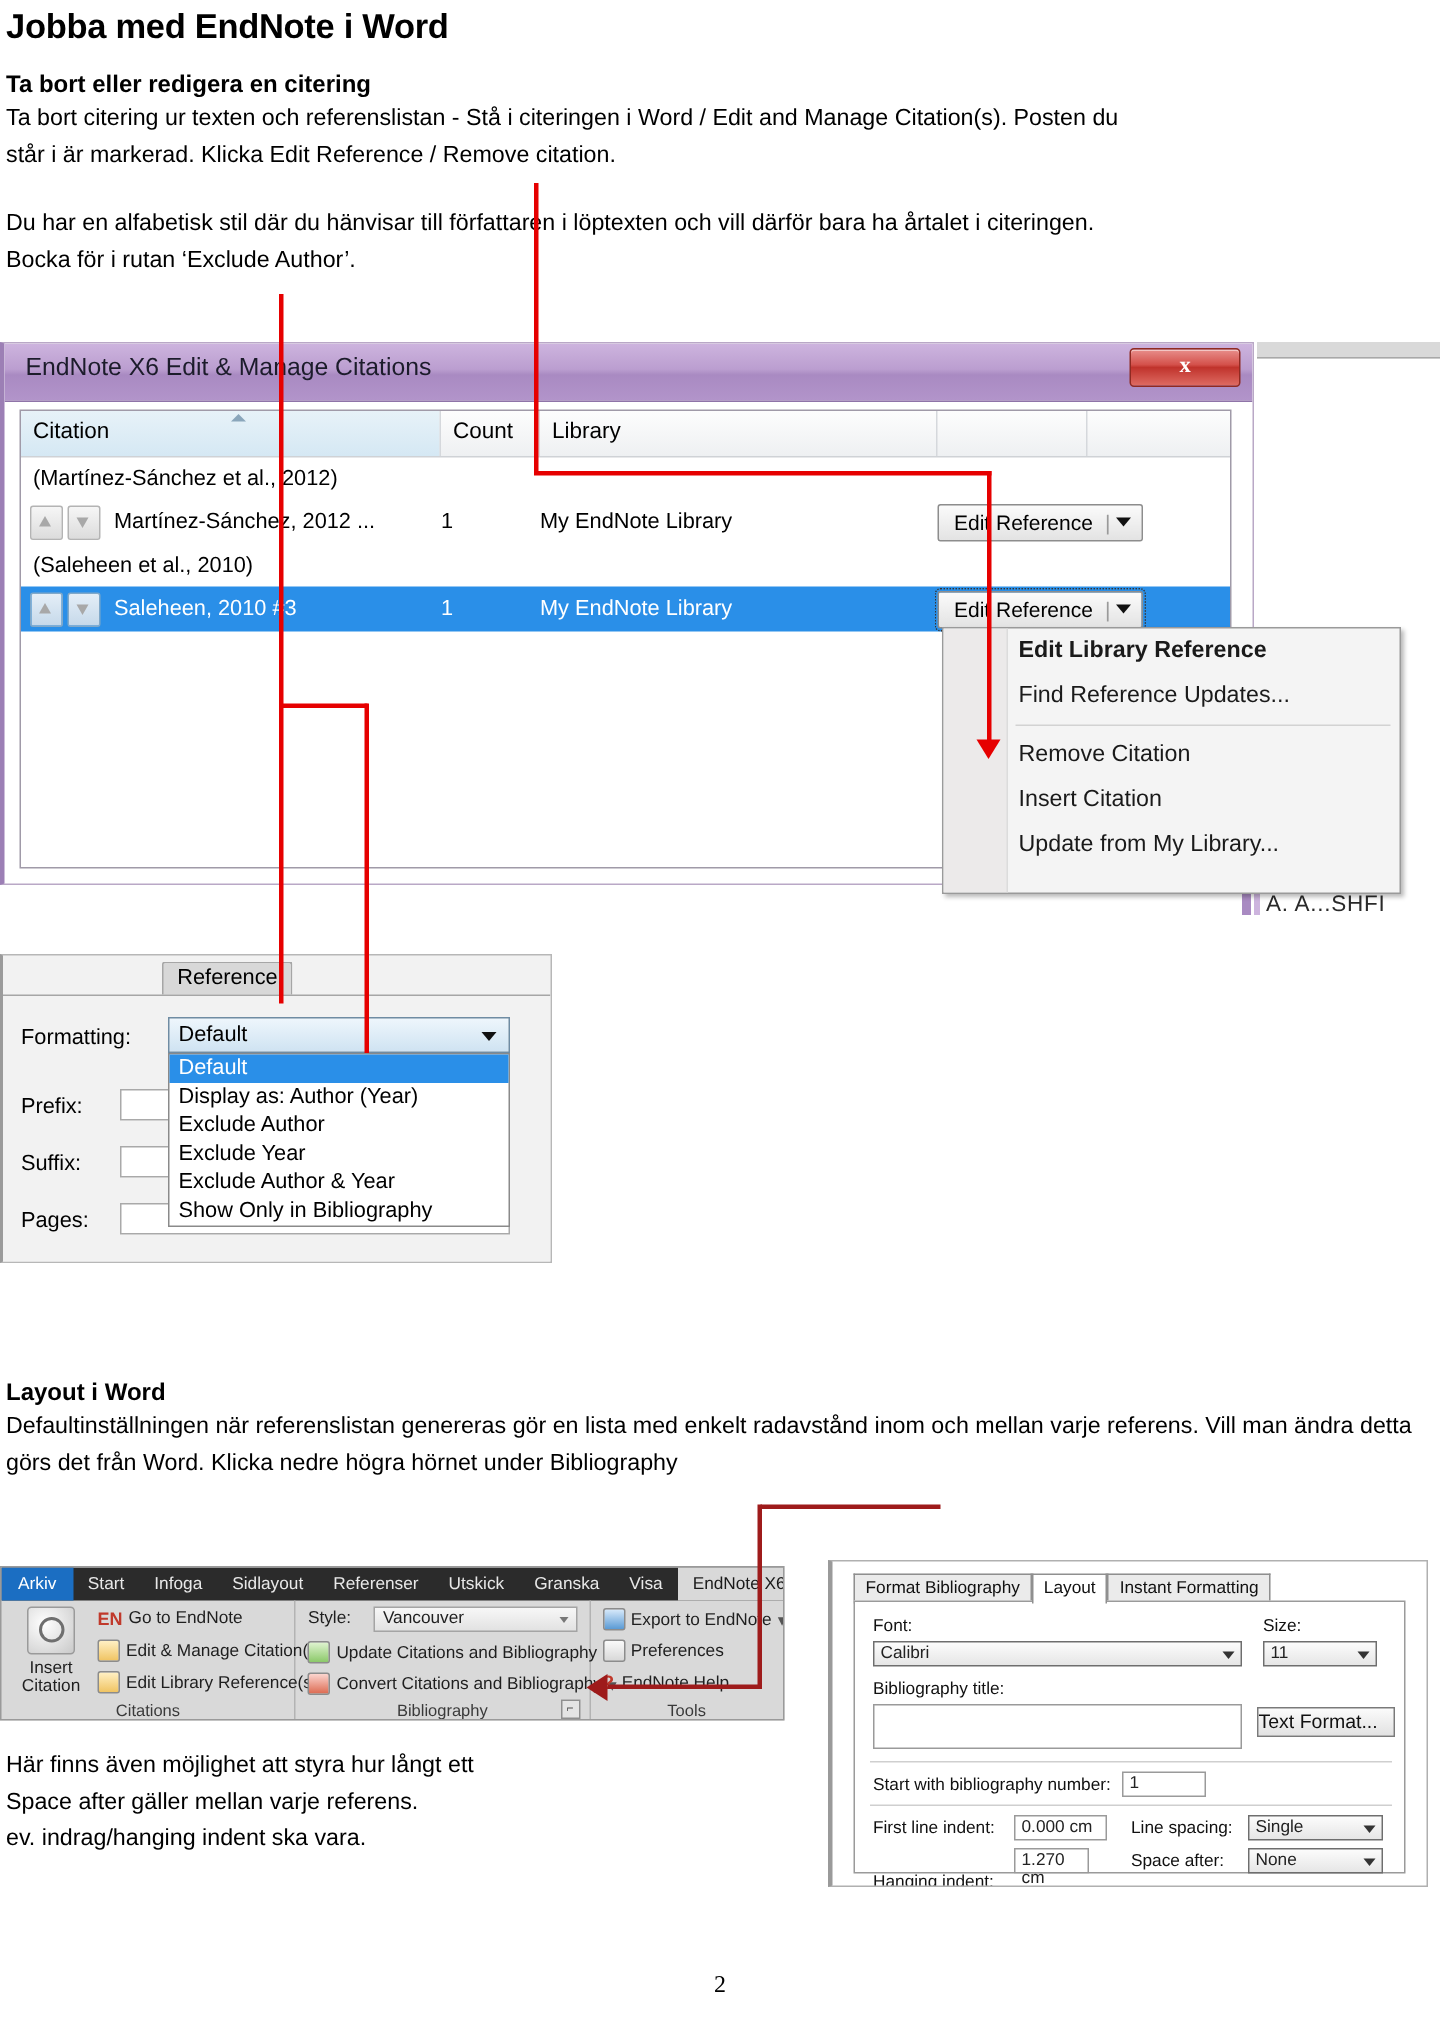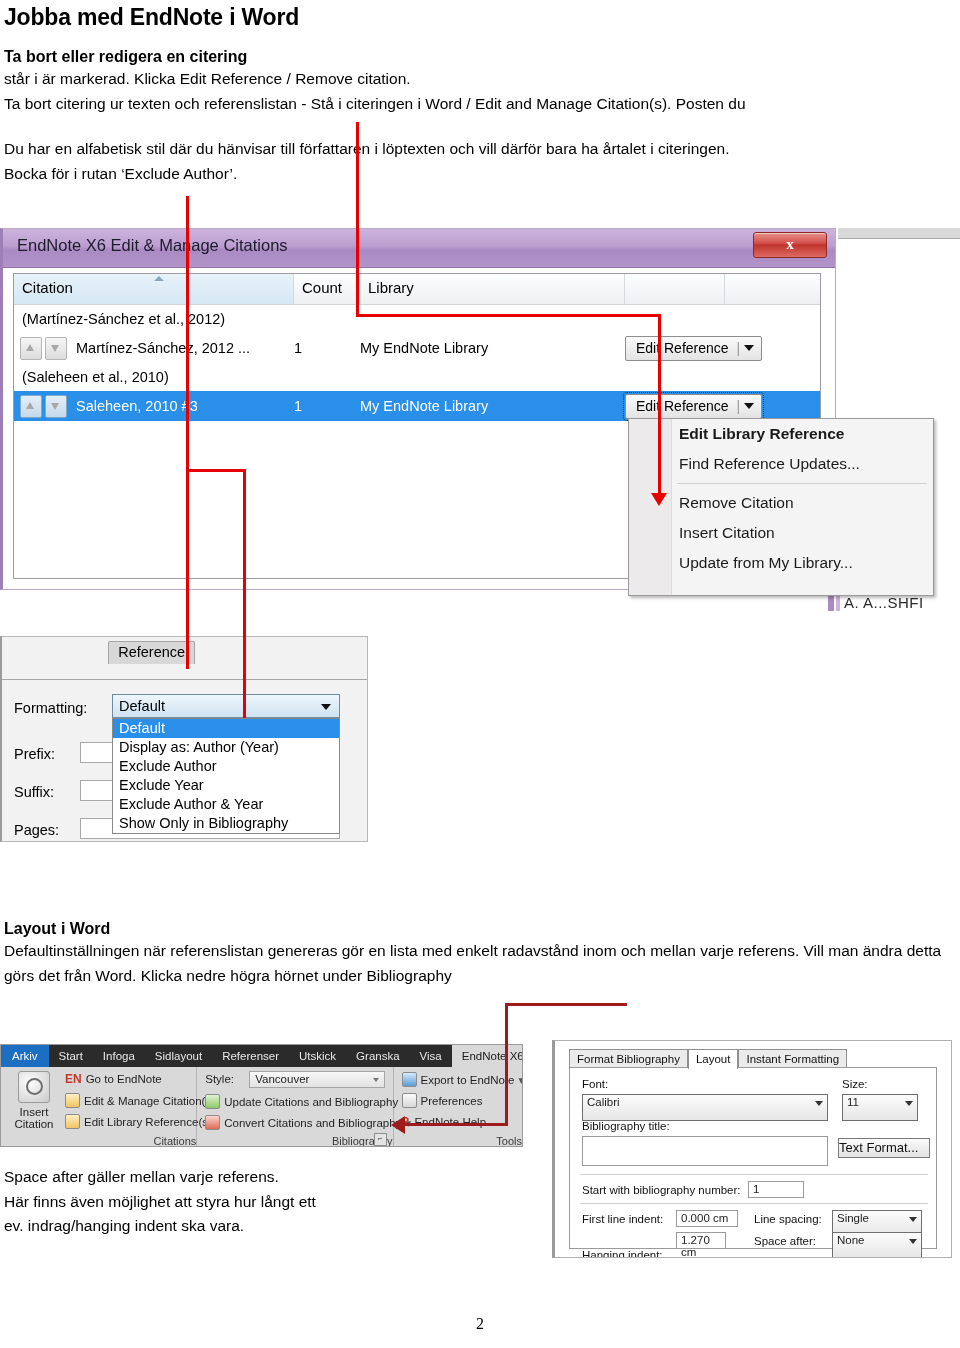--- a/index.html
+++ b/index.html
@@ -259,21 +259,21 @@
     padding: 0 9px;
     font-size: 14.5px;
     background: #f8f8f8;
     border: 1px solid #a6a6a6;
     border-bottom: none;
     border-radius: 2px 2px 0 0;
   }
   .ec-tab.active { background: #b91c1c; margin-top: 40px; }
   .ec-tab.inactive { background: #d8d8d8; margin-left: 2px; }
 
-  .ec-body { position: absolute; left: 0; top: 26px; width: 100%; height: 180px; background:#f2f2f2; border-top:1px solid #a6a6a6;margin-top:16px;}
+  .ec-body { position: absolute; left: 0; top: 26px; width: 100%; height: 180px; background:#f2f2f2; border-top:1px solid #a6a6a6;}
   .ec-label { position: absolute; left: 12px; font-size: 14.5px; }
   .ec-field {
     position: absolute;
     height: 21px;
     background: #ffffff;
     border: 1px solid #a9a9a9;
     box-sizing: border-box;
   }
 
   .ec-combo {
@@ -326,21 +326,21 @@
   .rb-tab { padding: 0 10px; line-height: 22px; white-space: nowrap; }
   .rb-tab.file { background: #1b6ec2; color:#fff; padding: 0 11px; height:22px; }
   .rb-tab.active { background: #d9d9d9; color:#1a1a1a; height:22px; }
   .rb-body { position: absolute; left: 0; top: 22px; width: 100%; height: 81px; display:flex; }
   .rb-group { position: relative; height: 100%; border-right: 1px solid #b3b3b3; }
   .rb-g1 { width: 196px; }
   .rb-g2 { width: 196px; }
   .rb-g3 { width: 129px; border-right: none; }
   .rb-gtitle {
     position: absolute; bottom: 1px; left: 0; width: 100%;
-    text-align: right; font-size: 11px; color: #3a3a3a;
+    text-align: center; font-size: 11px; color: #3a3a3a;
   }
   .rb-item {
     position: absolute;
     font-size: 11.5px;
     color: #1f1f1f;
     white-space: nowrap;
     display: flex; align-items: center;
   }
   .mini {
     display:inline-block; width:13px; height:13px; margin-right:4px;
@@ -410,21 +410,21 @@
     box-sizing: border-box;
   }
   .fb-lab { position: absolute; font-size: 11.5px; color:#111; white-space:nowrap;}
   .fb-input {
     position: absolute; height: 17px;
     border: 1px solid #9a9a9a; background: #ffffff;
     box-sizing: border-box; font-size: 11.5px;
     padding: 1px 0 0 4px; color:#222;
   }
   .fb-combo {
-    position: absolute; height: 27px;
+    position: absolute; height: 17px;
     border: 1px solid #6e6e6e;
     background: linear-gradient(to bottom,#fcfcfc,#e6e6e6);
     box-sizing: border-box; font-size: 11.5px;
     padding: 1px 0 0 4px; color:#222;
   }
   .fb-combo .caret{
     position:absolute; right:4px; top:6px; width:0;height:0;
     border-left:4px solid transparent;border-right:4px solid transparent;border-top:5px solid #333;
   }
   .fb-btn {
@@ -455,22 +455,22 @@
 </head>
 <body>
 
 <div class="page">
 
   <div class="doc-title">Jobba med EndNote i Word</div>
 
   <div class="blk-1">
     <div class="sec-head">Ta bort eller redigera en citering</div>
     <div class="body-text">
+      <span class="l">Ta bort citering ur texten och referenslistan - Stå i citeringen i Word / Edit and Manage Citation(s). Posten du</span>
       <span class="l">står i är markerad. Klicka Edit Reference / Remove citation.</span>
-      <span class="l">Ta bort citering ur texten och referenslistan - Stå i citeringen i Word / Edit and Manage Citation(s). Posten du</span>
     </div>
     <div class="body-text" style="margin-top:20px;">
       <span class="l">Du har en alfabetisk stil där du hänvisar till författaren i löptexten och vill därför bara ha årtalet i citeringen.</span>
       <span class="l">Bocka för i rutan ‘Exclude Author’.</span>
     </div>
   </div>
 
   <div class="shot en-dialog">
     <div class="en-titlebar"></div>
     <div class="en-title">EndNote X6 Edit &amp; Manage Citations</div>
@@ -711,22 +711,22 @@
       <div class="fb-input" style="left:106px;top:164px;width:50px;">1.270 cm</div>
       <div class="fb-lab" style="left:184px;top:167px;">Space after:</div>
       <div class="fb-combo" style="left:262px;top:164px;width:90px;">
         <span>None</span>
         <span class="caret"></span>
       </div>
     </div>
   </div>
 
   <div class="blk-bottom">
+    <div>Här finns även möjlighet att styra hur långt ett</div>
     <div>Space after gäller mellan varje referens.</div>
-    <div>Här finns även möjlighet att styra hur långt ett</div>
     <div>ev. indrag/hanging indent ska vara.</div>
   </div>
 
   <div class="page-num">2</div>
 
   <div class="ann" style="left:356px; top:122px; width:3px; height:192px;"></div>
   <div class="ann" style="left:356px; top:314px; width:305px; height:3px;"></div>
   <div class="ann" style="left:658px; top:314px; width:3px; height:182px;"></div>
   <div class="ann-arrow-down" style="left:651px; top:493px;"></div>
 

